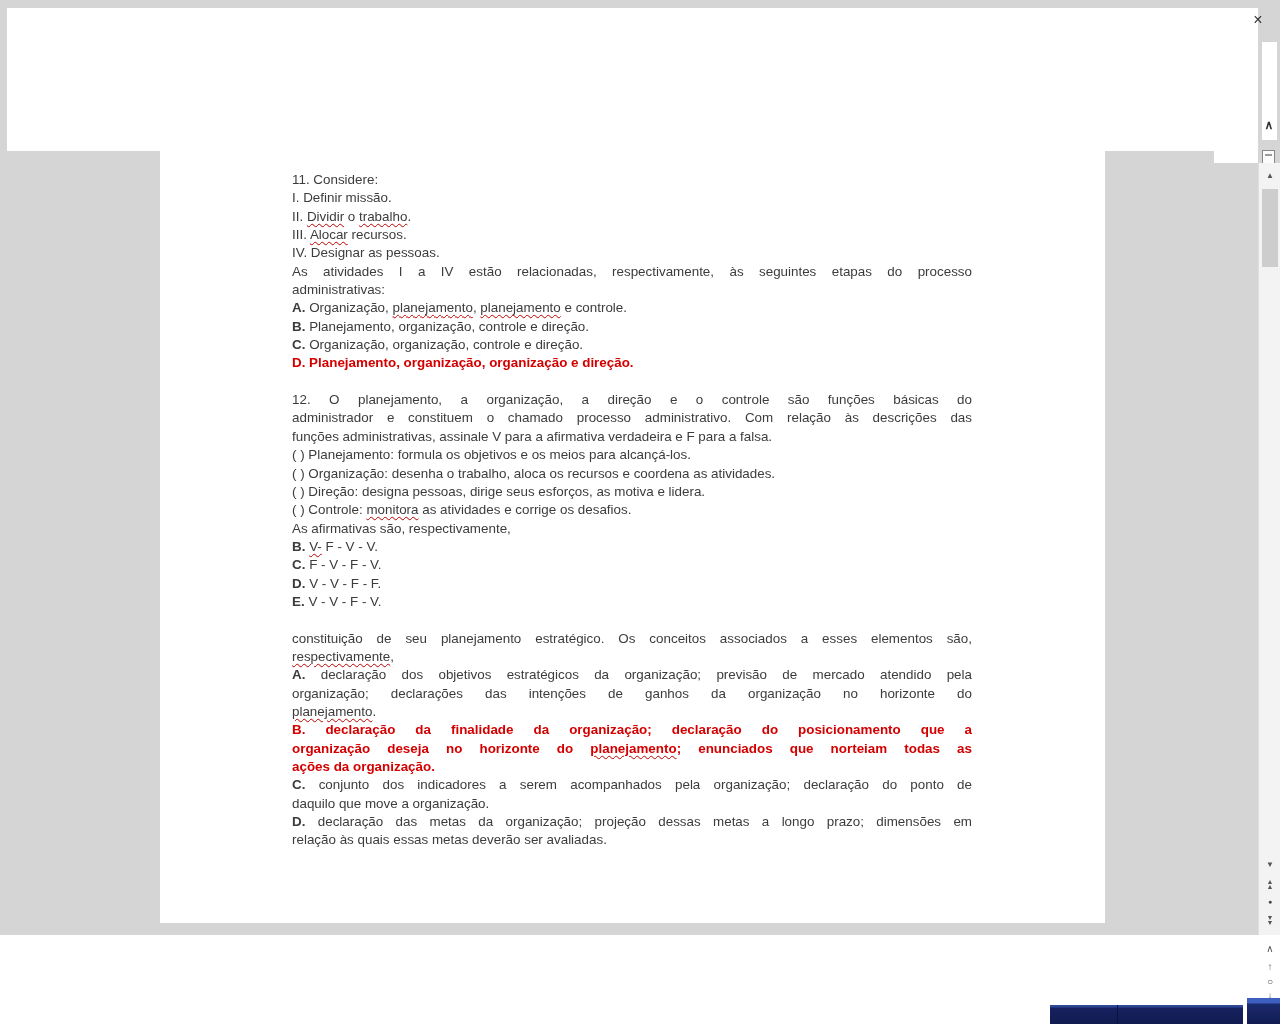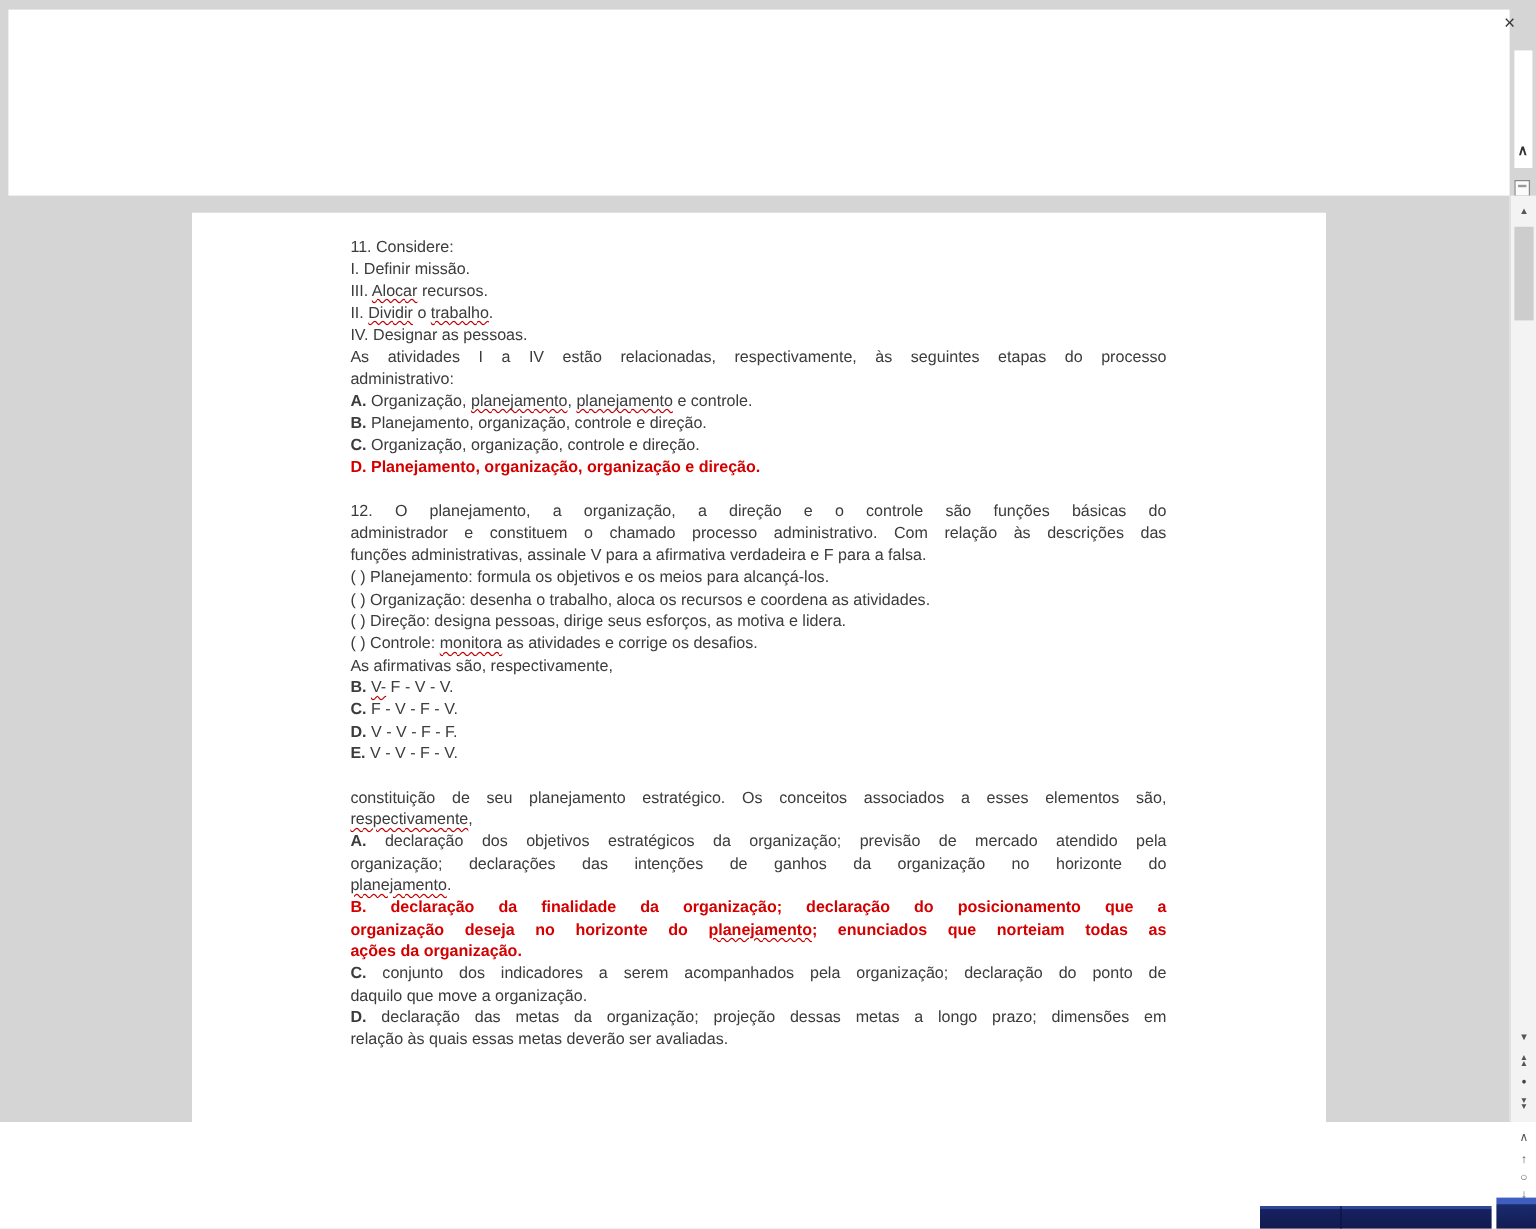--- a/index.html
+++ b/index.html
@@ -21,21 +21,21 @@
   }
   .mini-scroll { left:1262px; top:42px; width:15px; height:98px; background:#ffffff; }
   .collapse-chevron {
     left:1259px; top:114px; width:20px; height:22px;
     font-size:12px; font-weight:bold; color:#333; text-align:center; line-height:22px;
   }
   .ruler-icon { left:1262px; top:150px; width:13px; height:14px; border:1px solid #888; background:#fbfbfb; }
   .ruler-icon::after { content:""; display:block; margin:3px 2px 0 2px; height:2px; background:#9a9a9a; }
 
   
-  .doc-area { left:0; top:177px; width:1214px; height:772px; background:#d5d5d5; overflow:hidden; }
+  .doc-area { left:0; top:151px; width:1214px; height:772px; background:#d5d5d5; overflow:hidden; }
   .page { position:absolute; left:160px; top:0; width:945px; height:772px; background:#ffffff; }
   .content {
     position:absolute; left:132px; top:20px; width:680px;
     font-size:13.4px; line-height:18.35px; color:#3c3c3c;
   }
   .line { height:18.35px; overflow:visible; white-space:nowrap; }
   .line.just { white-space:normal; text-align:justify; text-align-last:justify; }
   .line.gap  { white-space:normal; }
   .b { font-weight:bold; }
   .r { color:#d40000;margin-top:28px; }
@@ -78,25 +78,25 @@
 
   <div class="abs mini-scroll"></div>
   <div class="abs collapse-chevron">∧</div>
   <div class="abs ruler-icon"></div>
 
   <div class="abs doc-area">
     <div class="page">
       <div class="content">
           <div class="line"><span>11. Considere:</span></div>
           <div class="line"><span>I. Definir missão.</span></div>
+          <div class="line"><span>II. </span><span class="u">Dividir</span><span> o </span><span class="u">trabalho</span><span>.</span></div>
           <div class="line"><span>III. </span><span class="u">Alocar</span><span> recursos.</span></div>
-          <div class="line"><span>II. </span><span class="u">Dividir</span><span> o </span><span class="u">trabalho</span><span>.</span></div>
           <div class="line"><span>IV. Designar as pessoas.</span></div>
           <div class="line just"><span>As atividades I a IV estão relacionadas, respectivamente, às seguintes etapas do processo</span></div>
-          <div class="line"><span>administrativo:</span></div>
+          <div class="line"><span>administrativas:</span></div>
           <div class="line"><span class="b">A.</span><span> Organização, </span><span class="u">planejamento</span><span>, </span><span class="u">planejamento</span><span> e controle.</span></div>
           <div class="line"><span class="b">B.</span><span> Planejamento, organização, controle e direção.</span></div>
           <div class="line"><span class="b">C.</span><span> Organização, organização, controle e direção.</span></div>
           <div class="line"><span class="b r">D. Planejamento, organização, organização e direção.</span></div>
           <div class="line gap">&nbsp;</div>
           <div class="line just"><span>12. O planejamento, a organização, a direção e o controle são funções básicas do</span></div>
           <div class="line just"><span>administrador e constituem o chamado processo administrativo. Com relação às descrições das</span></div>
           <div class="line"><span>funções administrativas, assinale V para a afirmativa verdadeira e F para a falsa.</span></div>
           <div class="line"><span>( ) Planejamento: formula os objetivos e os meios para alcançá-los.</span></div>
           <div class="line"><span>( ) Organização: desenha o trabalho, aloca os recursos e coordena as atividades.</span></div>

